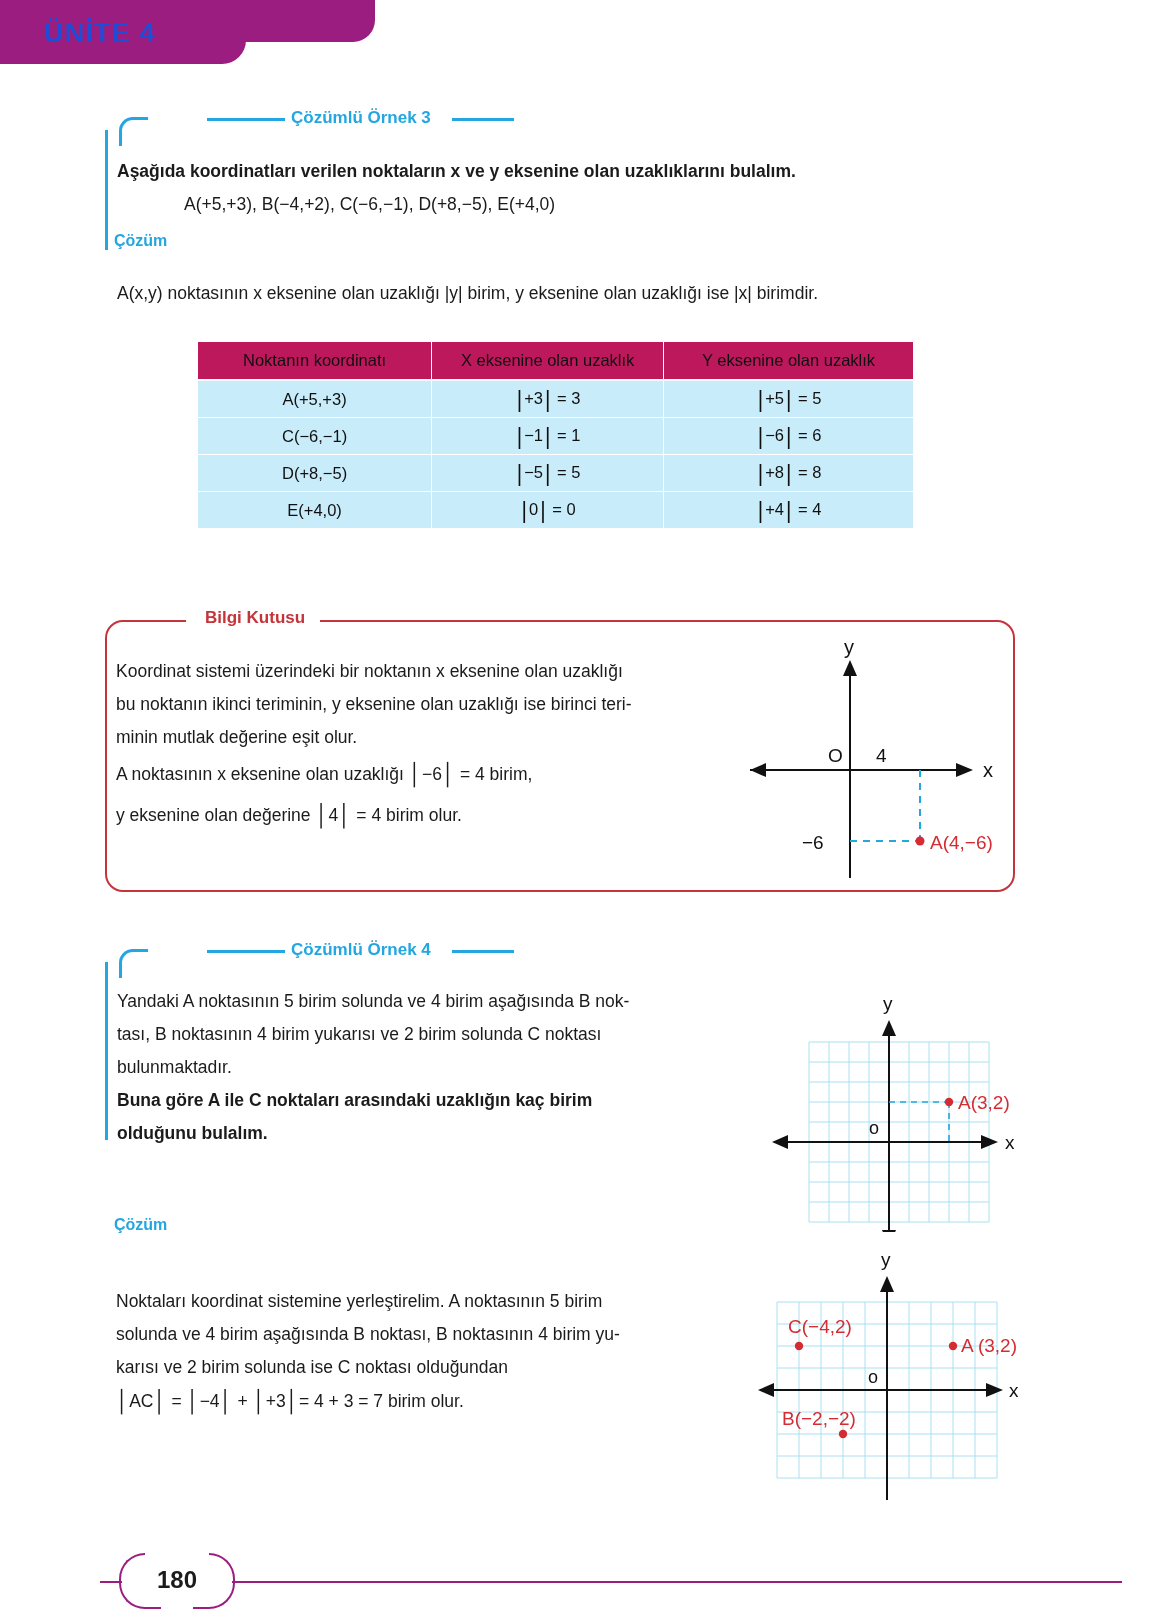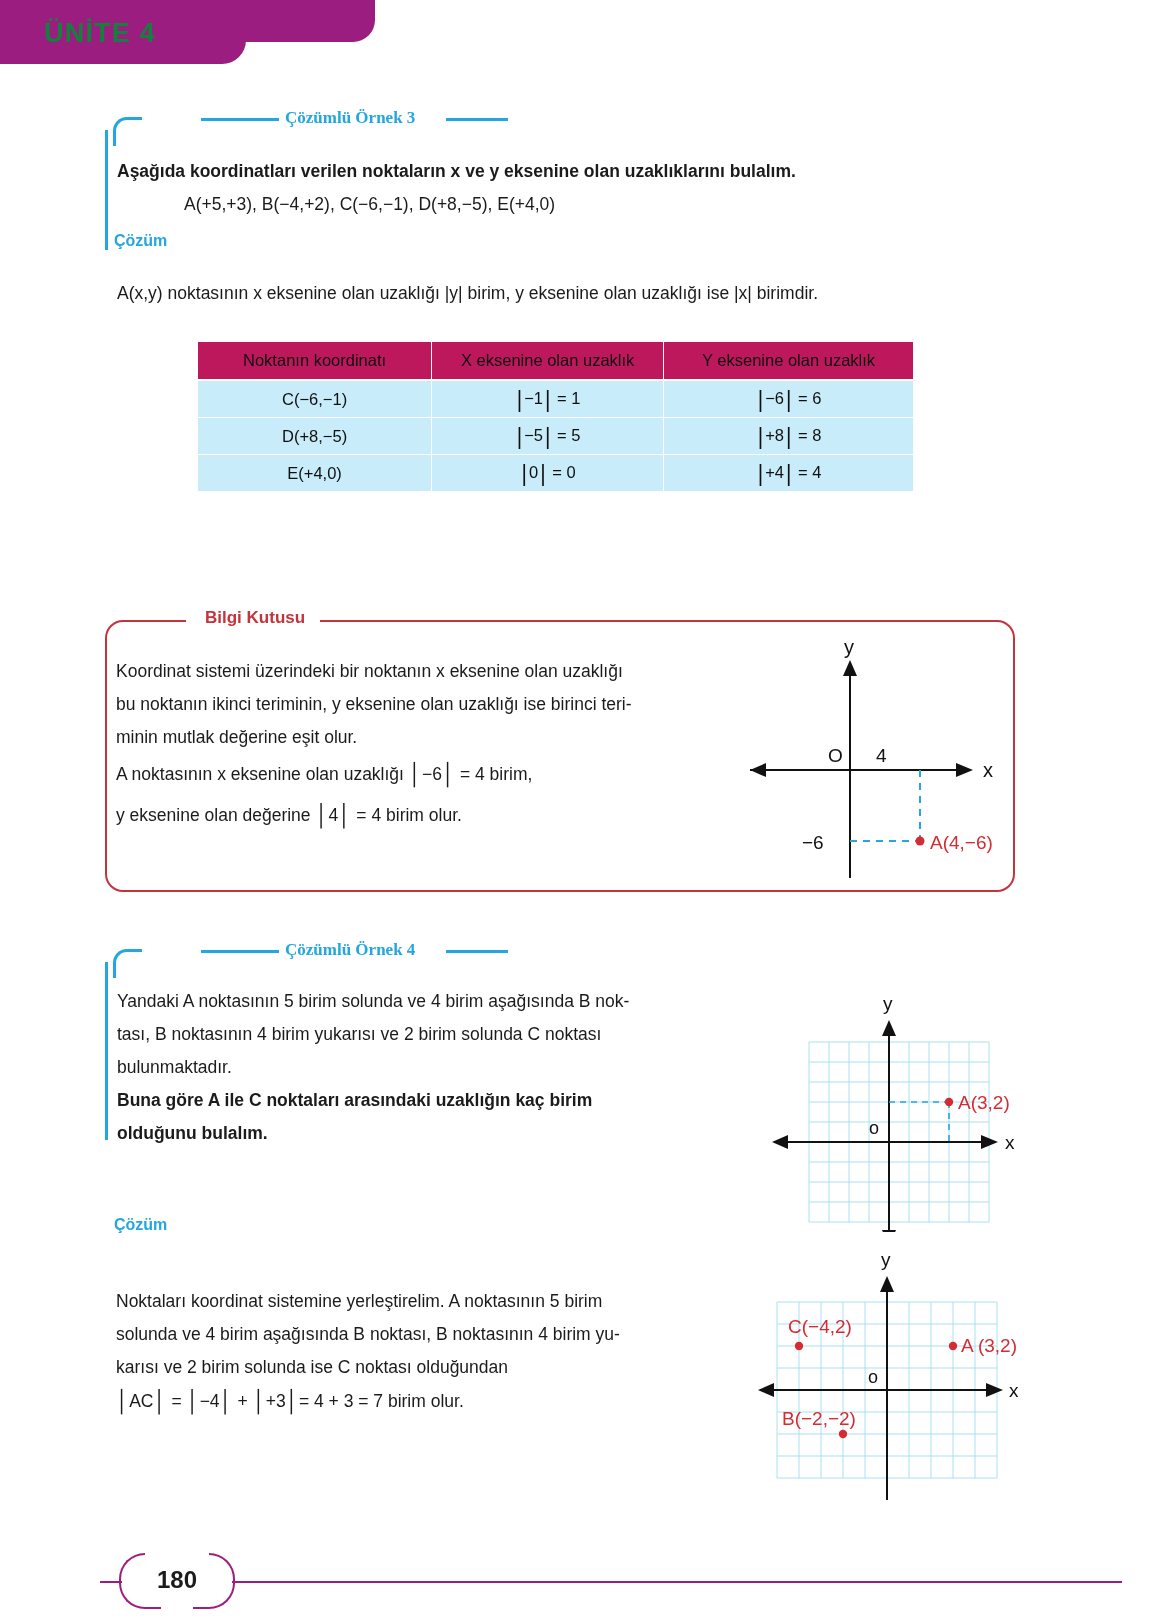--- a/index.html
+++ b/index.html
@@ -14,27 +14,27 @@
   .band-upper{
     position:absolute;left:0;top:0;width:375px;height:42px;
     background:#9a1d7f;border-bottom-right-radius:22px;
   }
   .band-lower{
     position:absolute;left:0;top:0;width:246px;height:64px;
     background:#9a1d7f;border-bottom-right-radius:24px;
   }
   .unit-title{
     position:absolute;left:44px;top:18px;
-    color:#15803d;font-weight:bold;font-size:27px;letter-spacing:1.2px;
+    color:#1d4ed8;font-weight:bold;font-size:27px;letter-spacing:1.2px;
     z-index:3;white-space:nowrap;
   }
 
   
   .ex-block{position:absolute;}
-  .ex-rule{position:absolute;left:8px;top:0;height:22px;width:100%;font-family:Liberation Serif, serif;}
+  .ex-rule{position:absolute;left:14px;top:0;height:22px;width:100%;}
   .ex-rule .corner{
     position:absolute;left:0;top:9px;width:26px;height:26px;
     border-left:3px solid #24a6e0;border-top:3px solid #24a6e0;
     border-top-left-radius:14px;
   }
   .ex-rule .dash-left{
     position:absolute;left:88px;top:10px;width:78px;height:3px;background:#24a6e0;
   }
   .ex-rule .dash-right{
     position:absolute;top:10px;width:62px;height:3px;background:#24a6e0;
@@ -137,20 +137,25 @@
 
 <table id="dist-table">
   <thead>
     <tr>
       <th>Noktanın koordinatı</th>
       <th>X eksenine olan uzaklık</th>
       <th>Y eksenine olan uzaklık</th>
     </tr>
   </thead>
   <tbody>
+    <tr>
+      <td>A(+5,+3)</td>
+      <td><span class="abs"><span class="pipe">|</span><span>+3</span><span class="pipe">|</span> <span>= 3</span></span></td>
+      <td><span class="abs"><span class="pipe">|</span><span>+5</span><span class="pipe">|</span> <span>= 5</span></span></td>
+    </tr>
     <tr>
       <td>C(−6,−1)</td>
       <td><span class="abs"><span class="pipe">|</span><span>−1</span><span class="pipe">|</span> <span>= 1</span></span></td>
       <td><span class="abs"><span class="pipe">|</span><span>−6</span><span class="pipe">|</span> <span>= 6</span></span></td>
     </tr>
     <tr>
       <td>D(+8,−5)</td>
       <td><span class="abs"><span class="pipe">|</span><span>−5</span><span class="pipe">|</span> <span>= 5</span></span></td>
       <td><span class="abs"><span class="pipe">|</span><span>+8</span><span class="pipe">|</span> <span>= 8</span></span></td>
     </tr>

